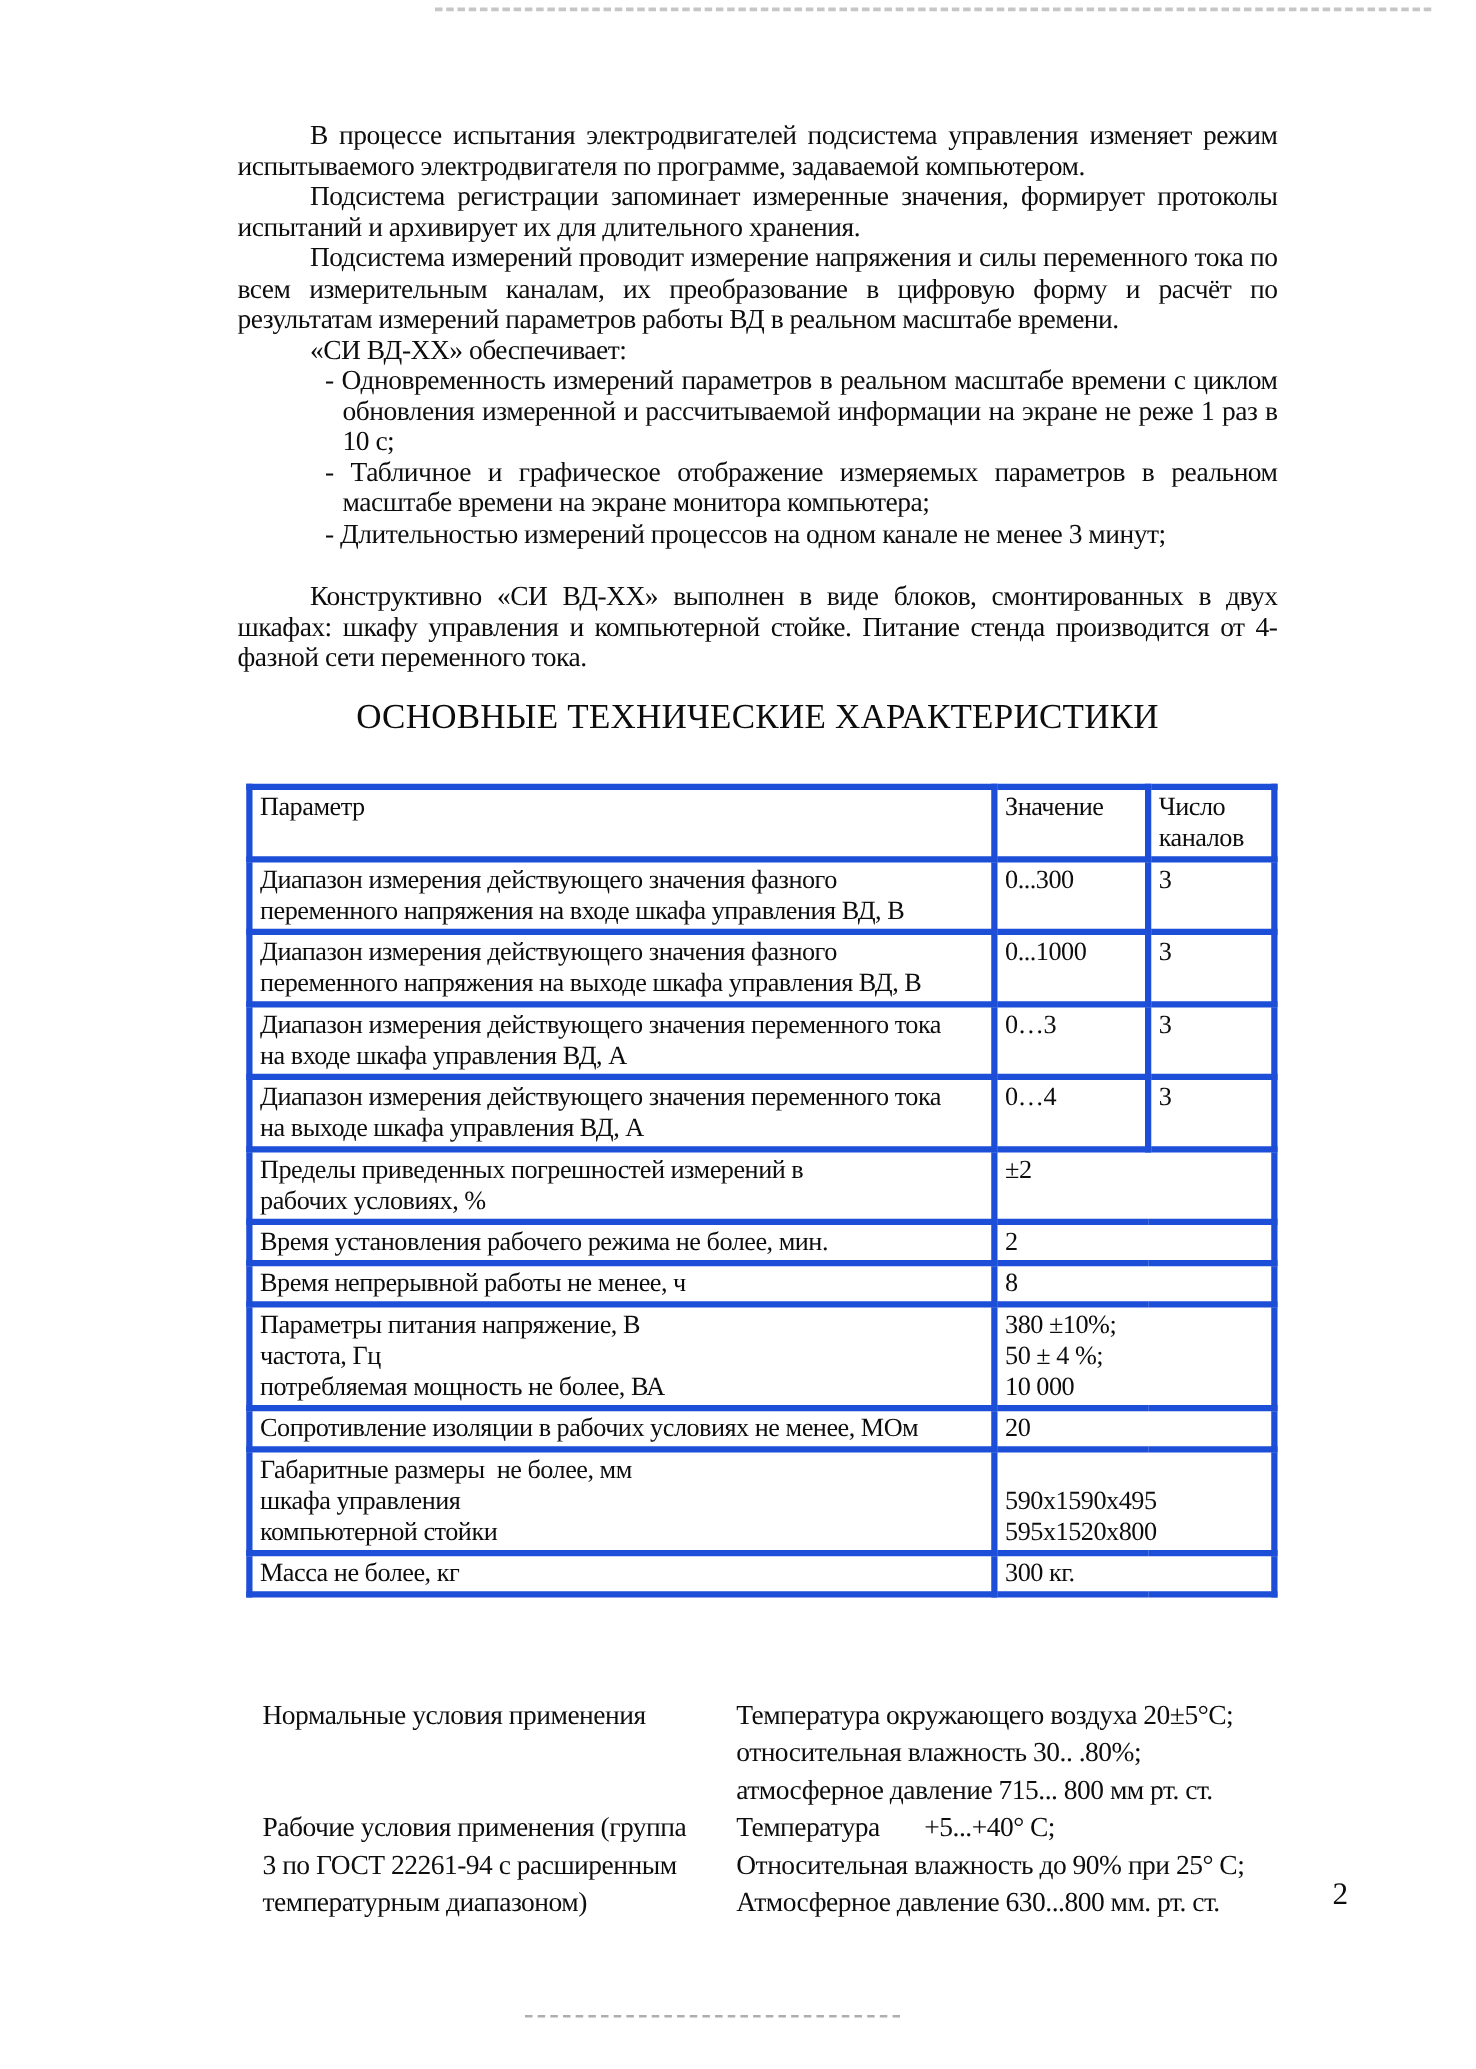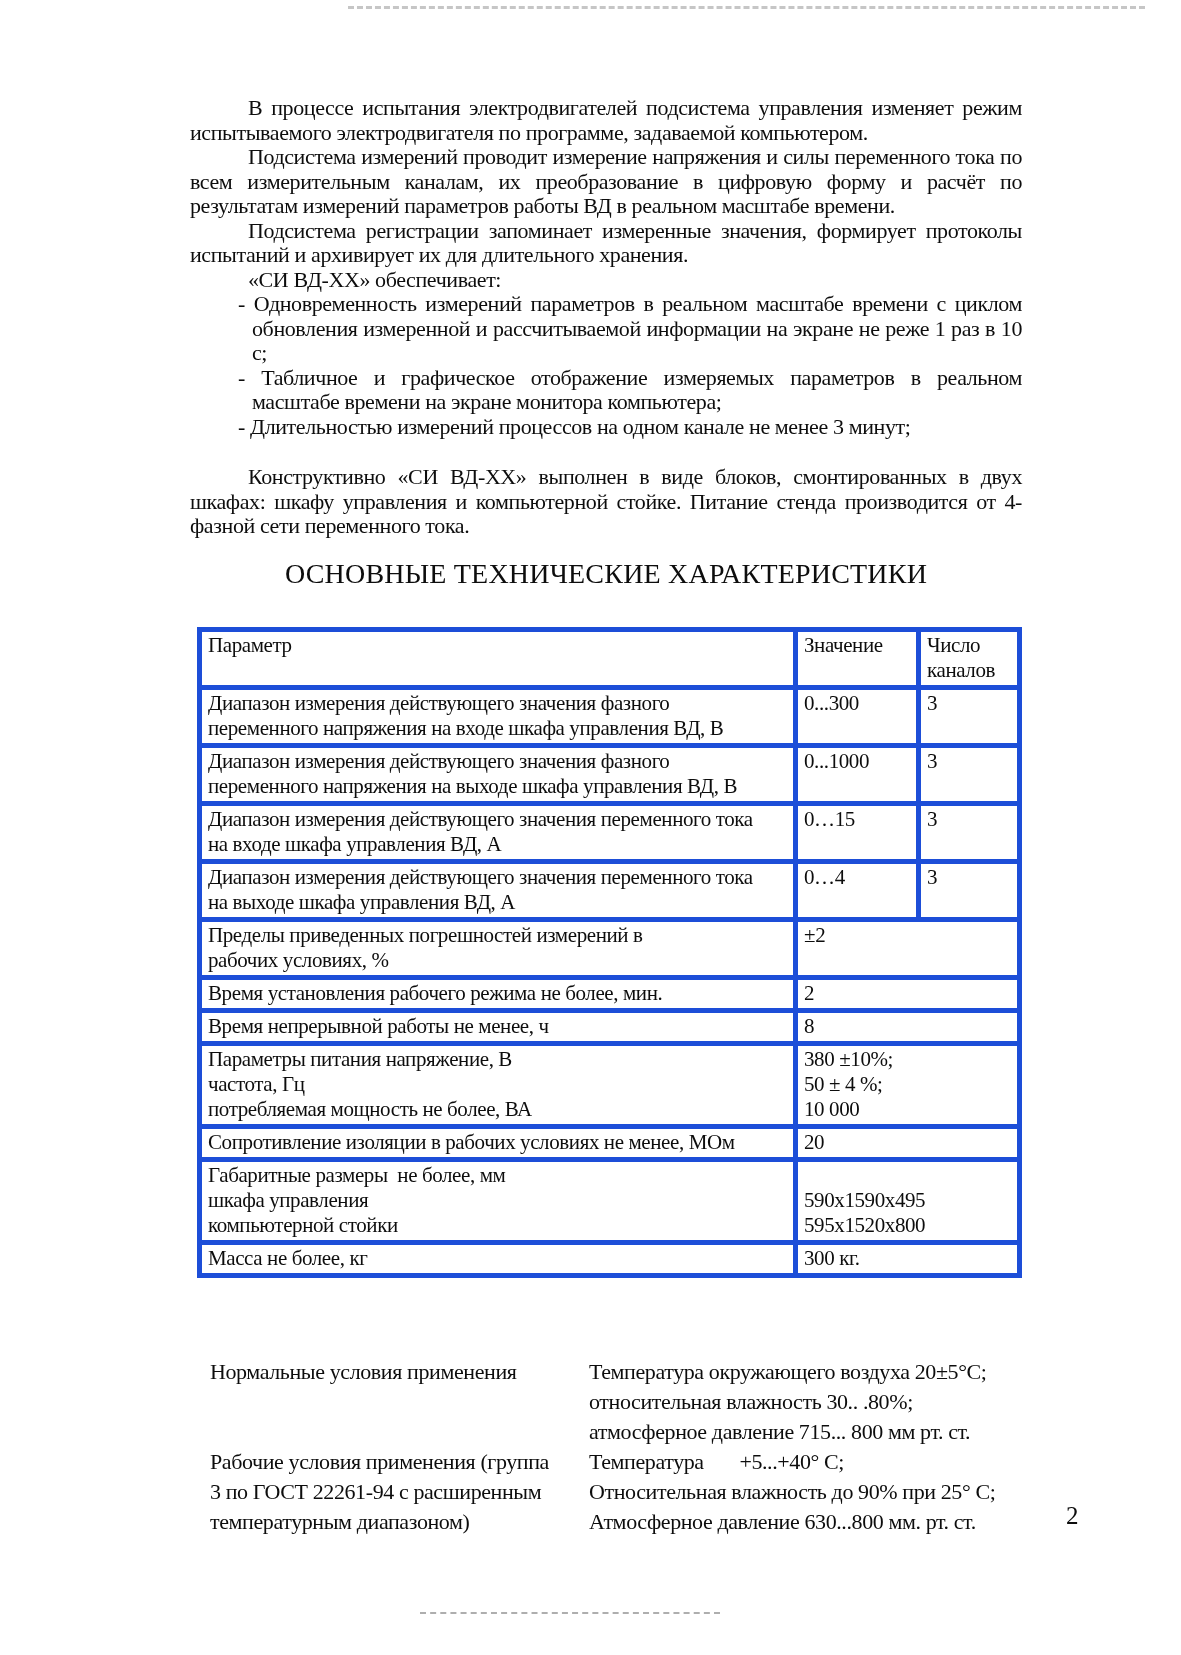--- a/index.html
+++ b/index.html
@@ -25,21 +25,21 @@
     opacity: .8;
   }
 
   
   .content {
     position: absolute; left: 190px; top: 0; width: 832px;
     font-size: 22px; line-height: 24.5px; letter-spacing: -0.4px;
     padding-top: 96px;
   }
   .para { text-align: justify; text-indent: 58px; margin: 0; }
-  .bullets { margin-left: 48px; }
+  .bullets { margin-left: 70px; }
   .bullet { text-align: justify; padding-left: 14px; text-indent: -14px; }
   .gap { height: 26px; }
 
   .section-title {
     margin-top: 21px;
     text-align: center;
     font-size: 28px; letter-spacing: 0.2px;
     line-height: 27px;
   }
 
@@ -76,22 +76,22 @@
     font-size: 25px;
   }
 </style>
 </head>
 <body>
 
 <div class="artifact-top"></div>
 
 <div class="content">
   <p class="para">В процессе испытания электродвигателей подсистема управления изменяет режим испытываемого электродвигателя по программе, задаваемой компьютером.</p>
+  <p class="para">Подсистема регистрации запоминает измеренные значения, формирует протоколы испытаний и архивирует их для длительного хранения.</p>
   <p class="para">Подсистема измерений проводит измерение напряжения и силы переменного тока по всем измерительным каналам, их преобразование в цифровую форму и расчёт по результатам измерений параметров работы ВД в реальном масштабе времени.</p>
-  <p class="para">Подсистема регистрации запоминает измеренные значения, формирует протоколы испытаний и архивирует их для длительного хранения.</p>
   <p class="para">«СИ ВД-ХХ» обеспечивает:</p>
   <div class="bullets">
     <div class="bullet">- Одновременность измерений параметров в реальном масштабе времени с циклом обновления измеренной и рассчитываемой информации на экране не реже 1 раз в 10 с;</div>
     <div class="bullet">- Табличное и графическое отображение измеряемых параметров в реальном масштабе времени на экране монитора компьютера;</div>
     <div class="bullet">- Длительностью измерений процессов на одном канале не менее 3 минут;</div>
   </div>
   <div class="gap"></div>
   <p class="para">Конструктивно «СИ ВД-ХХ» выполнен в виде блоков, смонтированных в двух шкафах: шкафу управления и компьютерной стойке. Питание стенда производится от 4-фазной сети переменного тока.</p>
 
   <div class="section-title">ОСНОВНЫЕ ТЕХНИЧЕСКИЕ ХАРАКТЕРИСТИКИ</div>
@@ -117,21 +117,21 @@
       </tr>
       <tr>
         <td>Диапазон измерения действующего значения фазного
 переменного напряжения на выходе шкафа управления ВД, В</td>
         <td>0...1000</td>
         <td>3</td>
       </tr>
       <tr>
         <td>Диапазон измерения действующего значения переменного тока
 на входе шкафа управления ВД, А</td>
-        <td>0…15</td>
+        <td>0…3</td>
         <td>3</td>
       </tr>
       <tr>
         <td>Диапазон измерения действующего значения переменного тока
 на выходе шкафа управления ВД, А</td>
         <td>0…4</td>
         <td>3</td>
       </tr>
       <tr>
         <td>Пределы приведенных погрешностей измерений в

